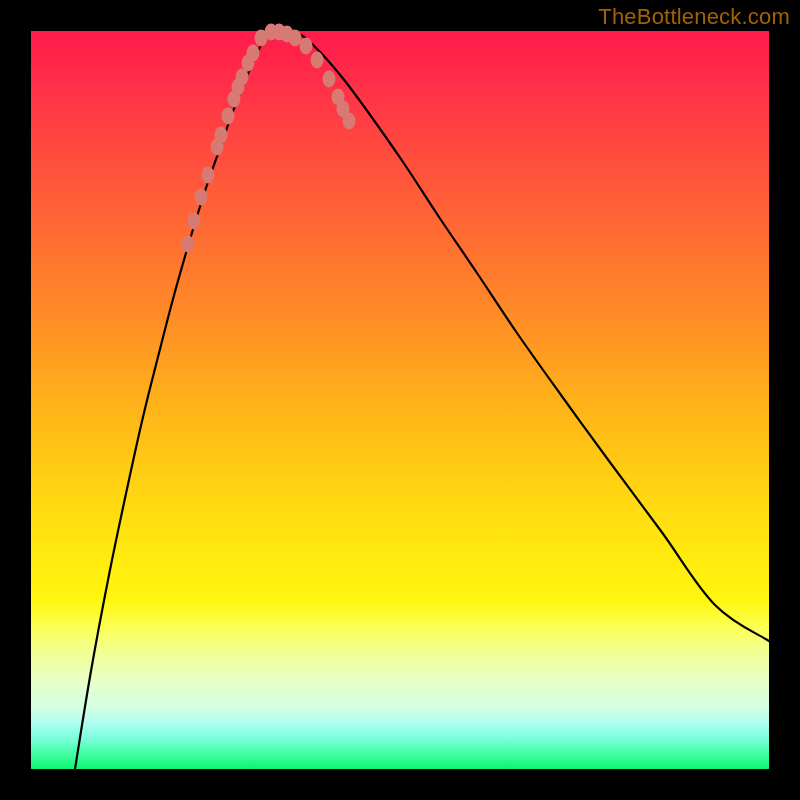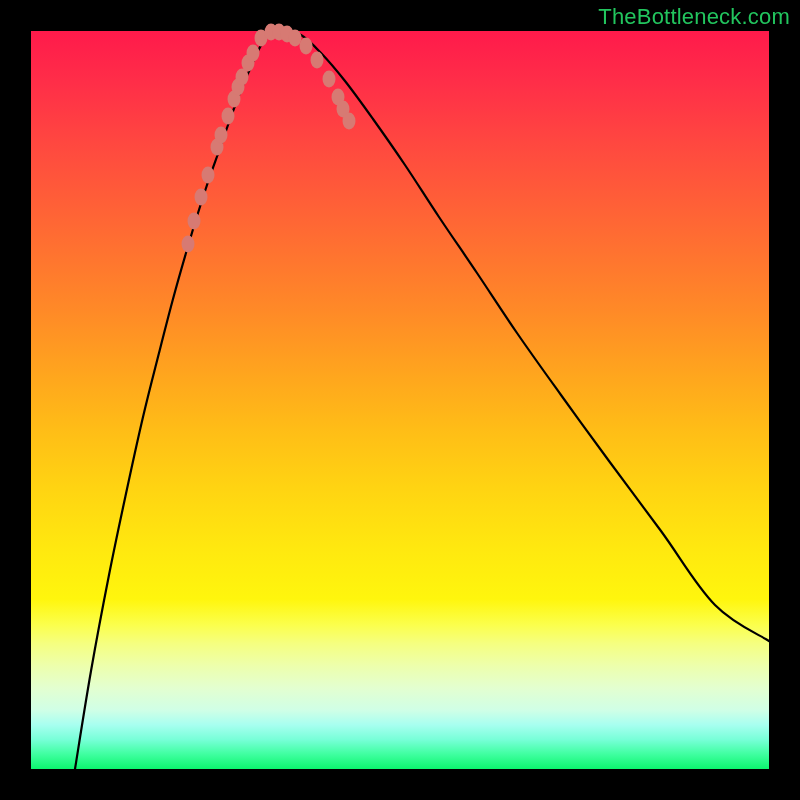--- a/index.html
+++ b/index.html
@@ -45,21 +45,21 @@
       #a8fff0 94%,
       #78ffd8 96%,
       #3fffa0 98%,
       #0cf56e 100%
     );
   }
   .watermark {
     position: absolute;
     top: 4px;
     right: 10px;
-    color: #22c55e;
+    color: #a16207;
     font-size: 22px;
     font-weight: 500;
     letter-spacing: 0.2px;
   }
   svg.curve {
     position: absolute;
     left: 31px;
     top: 31px;
     width: 738px;
     height: 738px;

